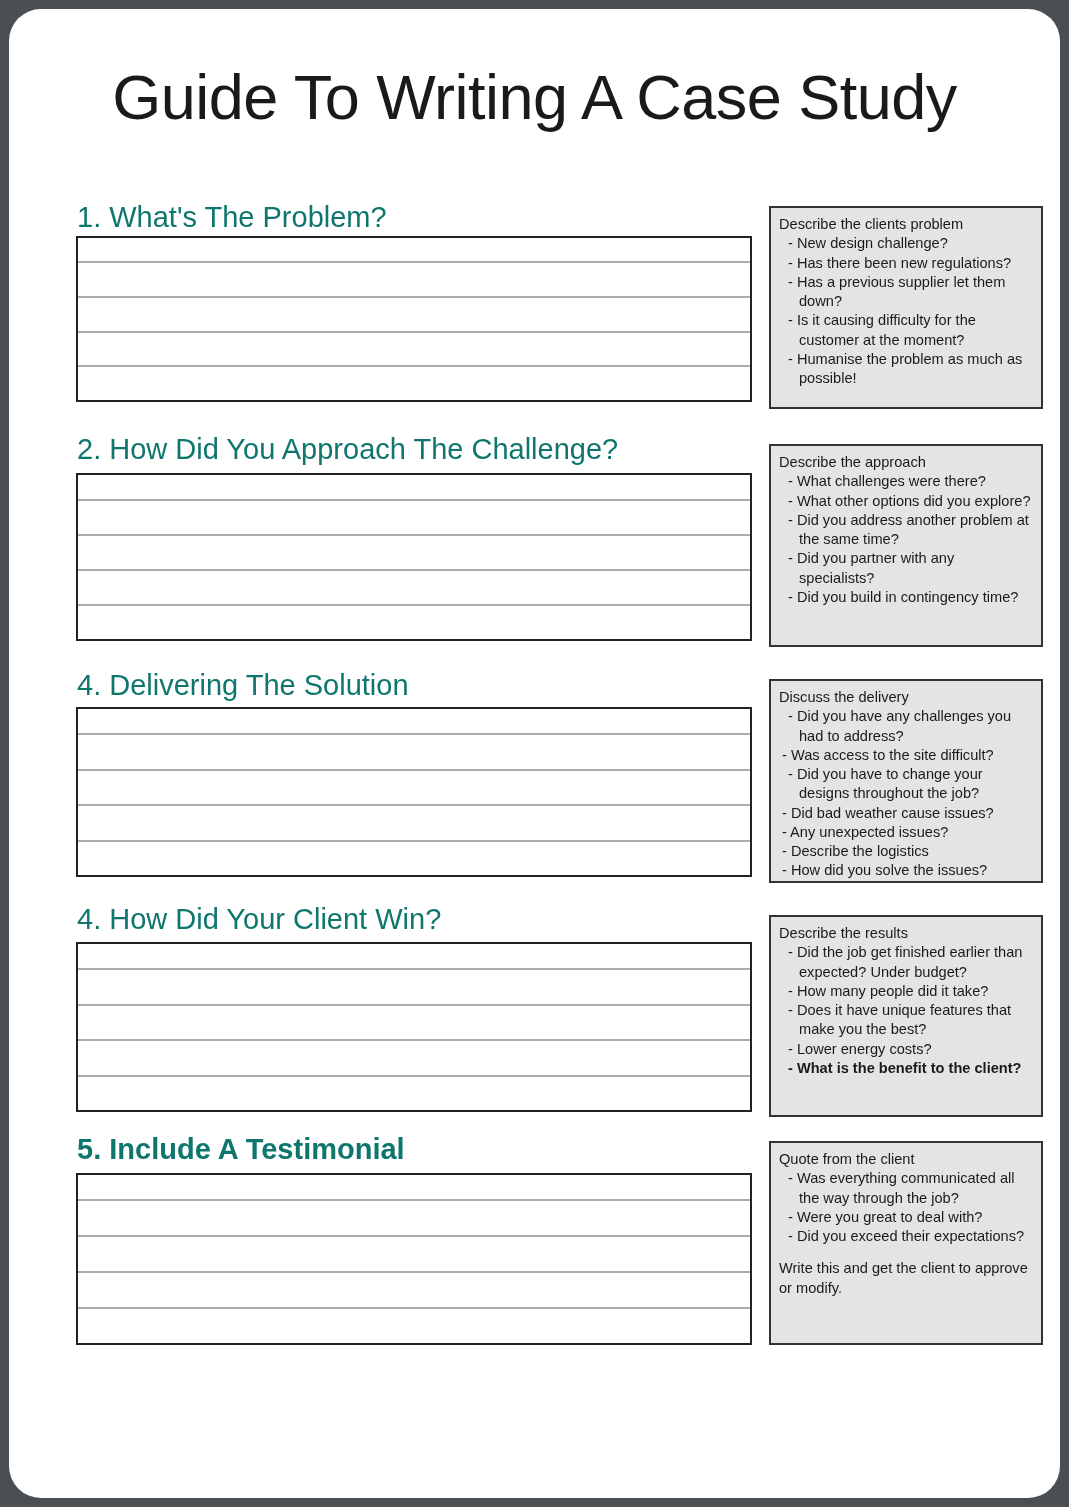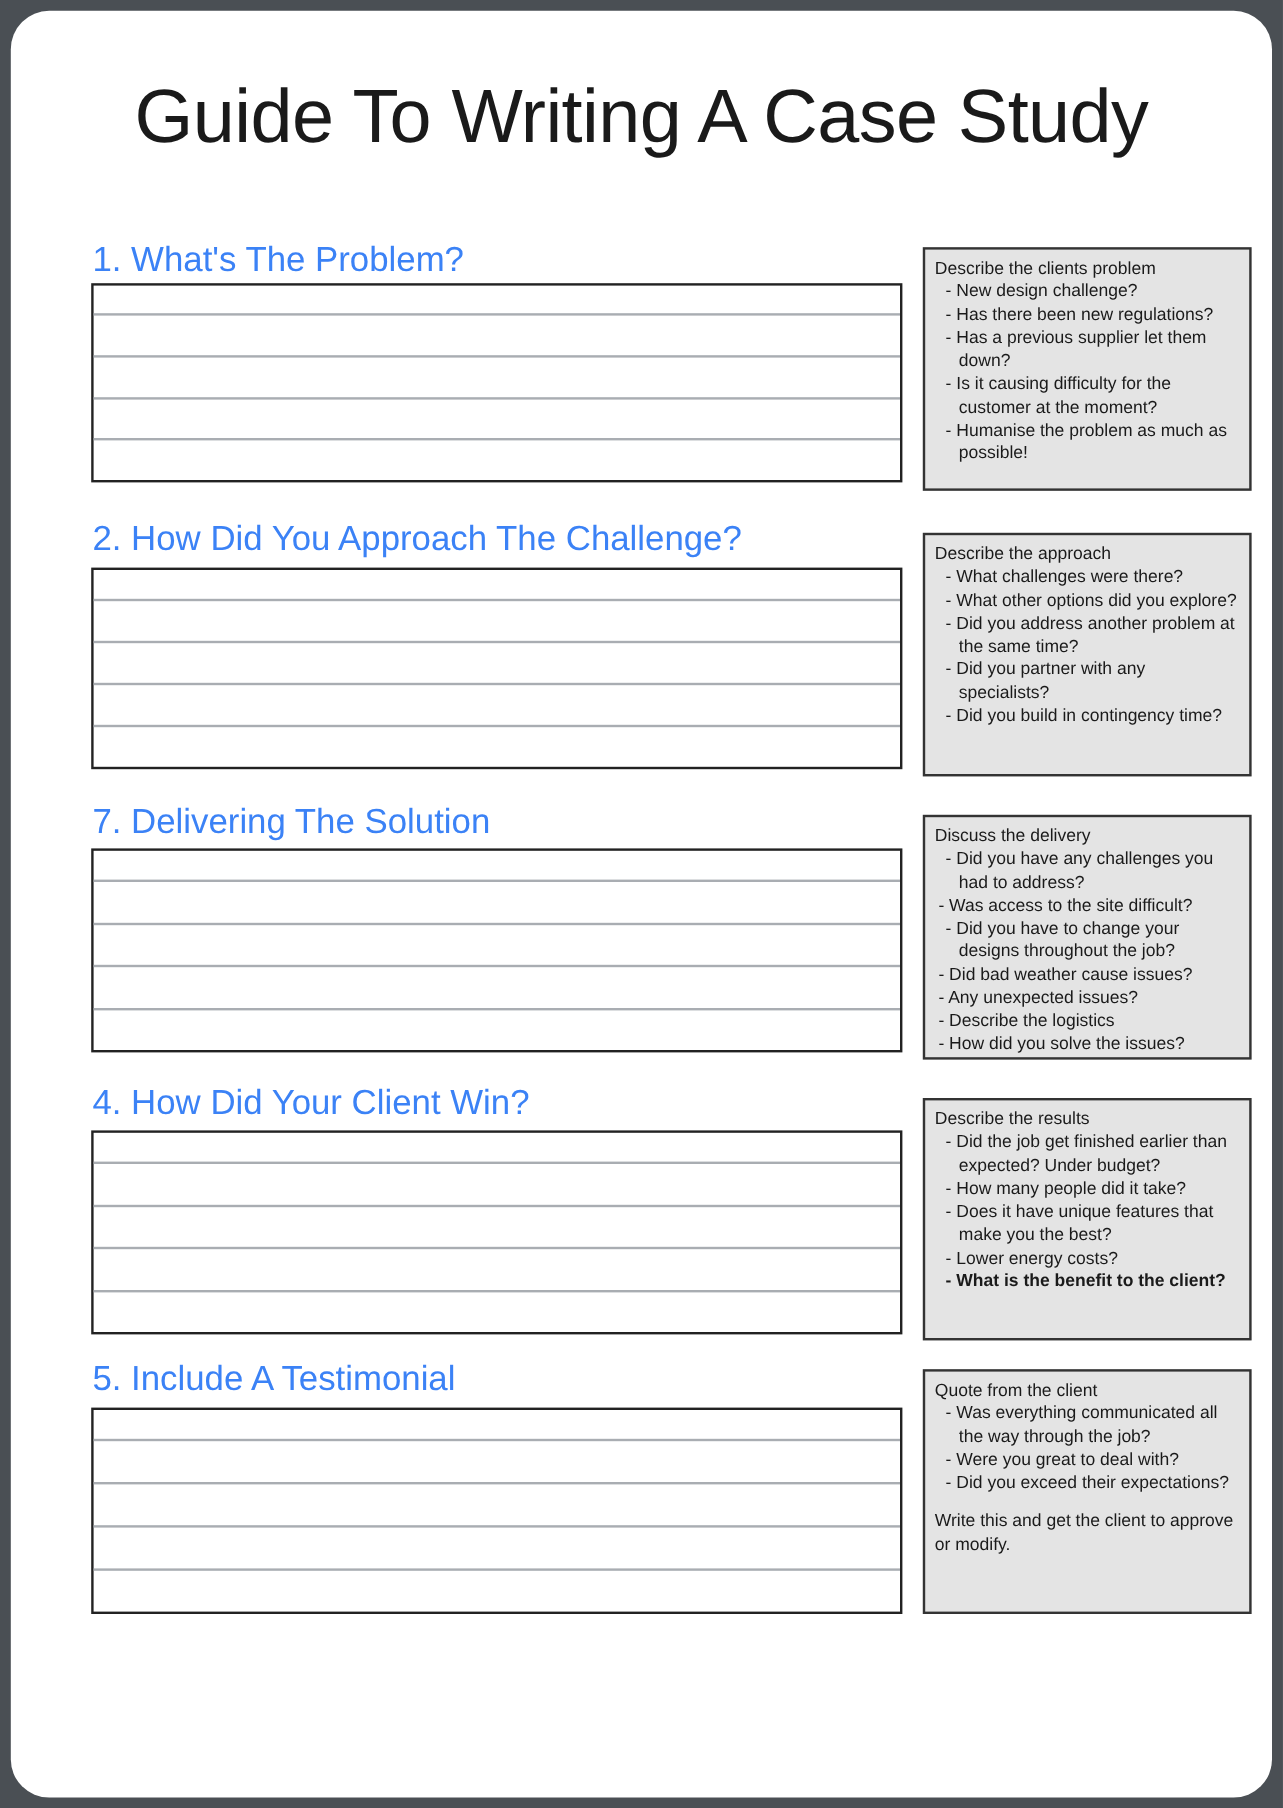--- a/index.html
+++ b/index.html
@@ -36,21 +36,21 @@
   }
 
   
   .section { position: absolute; }
 
   .section-heading {
     position: absolute;
     left: 68px;
     font-size: 29px;
     font-weight: 400;
-    color: #3b82f6;
+    color: #0f766e;
     white-space: nowrap;
   }
 
   .write-box {
     position: absolute;
     left: 67px;
     width: 676px;
     border: 2.5px solid #222;
     background: #fff;
     display: flex;
@@ -138,21 +138,21 @@
       <span class="hint-title">Describe the approach</span>
       <span class="hint-item indent-more">- What challenges were there?</span>
       <span class="hint-item indent-more">- What other options did you explore?</span>
       <span class="hint-item indent-more">- Did you address another problem at the same time?</span>
       <span class="hint-item indent-more">- Did you partner with any specialists?</span>
       <span class="hint-item indent-more">- Did you build in contingency time?</span>
     </div>
   </div>
 
   <div class="section">
-    <div class="section-heading" style="top:660px;">7. Delivering The Solution</div>
+    <div class="section-heading" style="top:660px;">4. Delivering The Solution</div>
     <div class="write-box" style="top:698px; height:170px;">
       <div class="write-line first"></div>
       <div class="write-line"></div>
       <div class="write-line"></div>
       <div class="write-line"></div>
       <div class="write-line"></div>
     </div>
     <div class="hint-box" style="top:670px; height:204px;">
       <span class="hint-title">Discuss the delivery</span>
       <span class="hint-item indent-more">- Did you have any challenges you had to address?</span>
@@ -178,21 +178,21 @@
       <span class="hint-title">Describe the results</span>
       <span class="hint-item indent-more">- Did the job get finished earlier than expected? Under budget?</span>
       <span class="hint-item indent-more">- How many people did it take?</span>
       <span class="hint-item indent-more">- Does it have unique features that make you the best?</span>
       <span class="hint-item indent-more">- Lower energy costs?</span>
       <span class="hint-item indent-more bold">- What is the benefit to the client?</span>
     </div>
   </div>
 
   <div class="section">
-    <div class="section-heading" style="top:1124px;">5. Include A Testimonial</div>
+    <div class="section-heading" style="top:1124px;font-weight:bold;">5. Include A Testimonial</div>
     <div class="write-box" style="top:1164px; height:172px;">
       <div class="write-line first"></div>
       <div class="write-line"></div>
       <div class="write-line"></div>
       <div class="write-line"></div>
       <div class="write-line"></div>
     </div>
     <div class="hint-box" style="top:1132px; height:204px;">
       <span class="hint-title">Quote from the client</span>
       <span class="hint-item indent-more">- Was everything communicated all the way through the job?</span>

